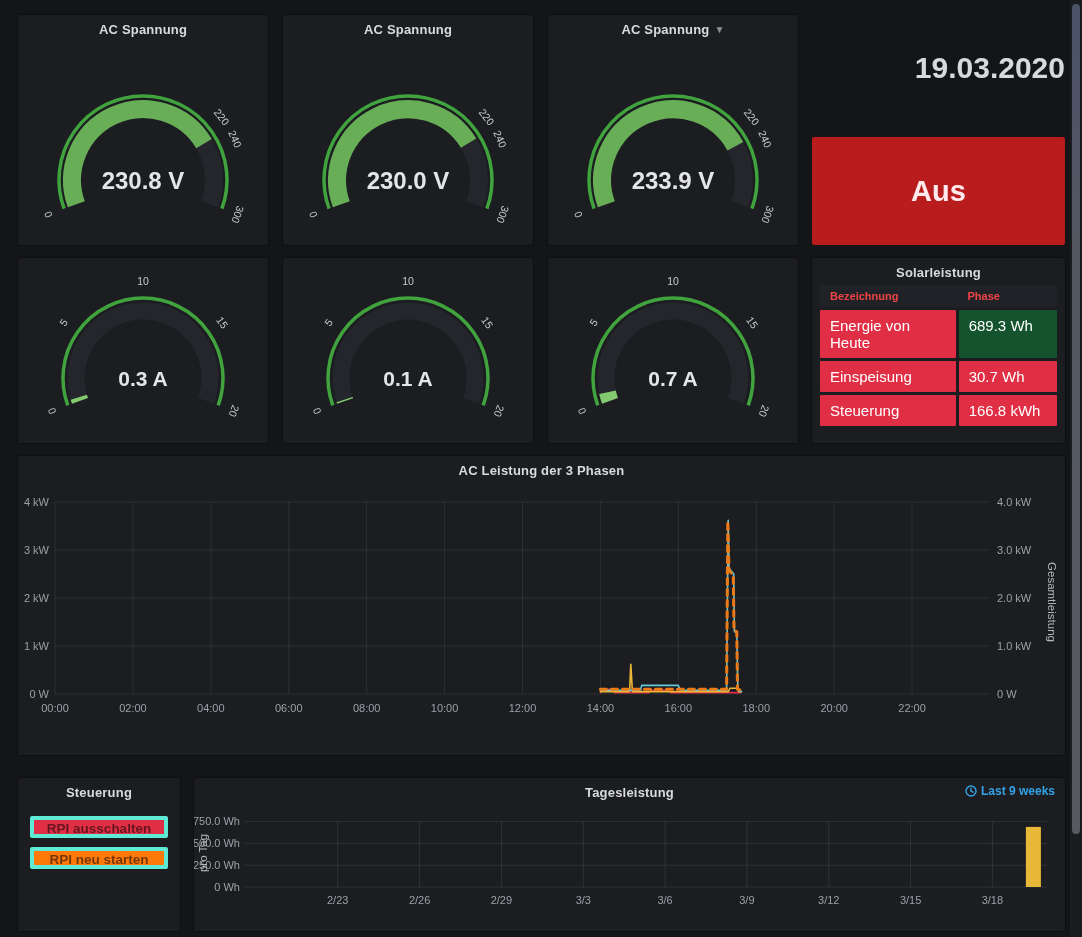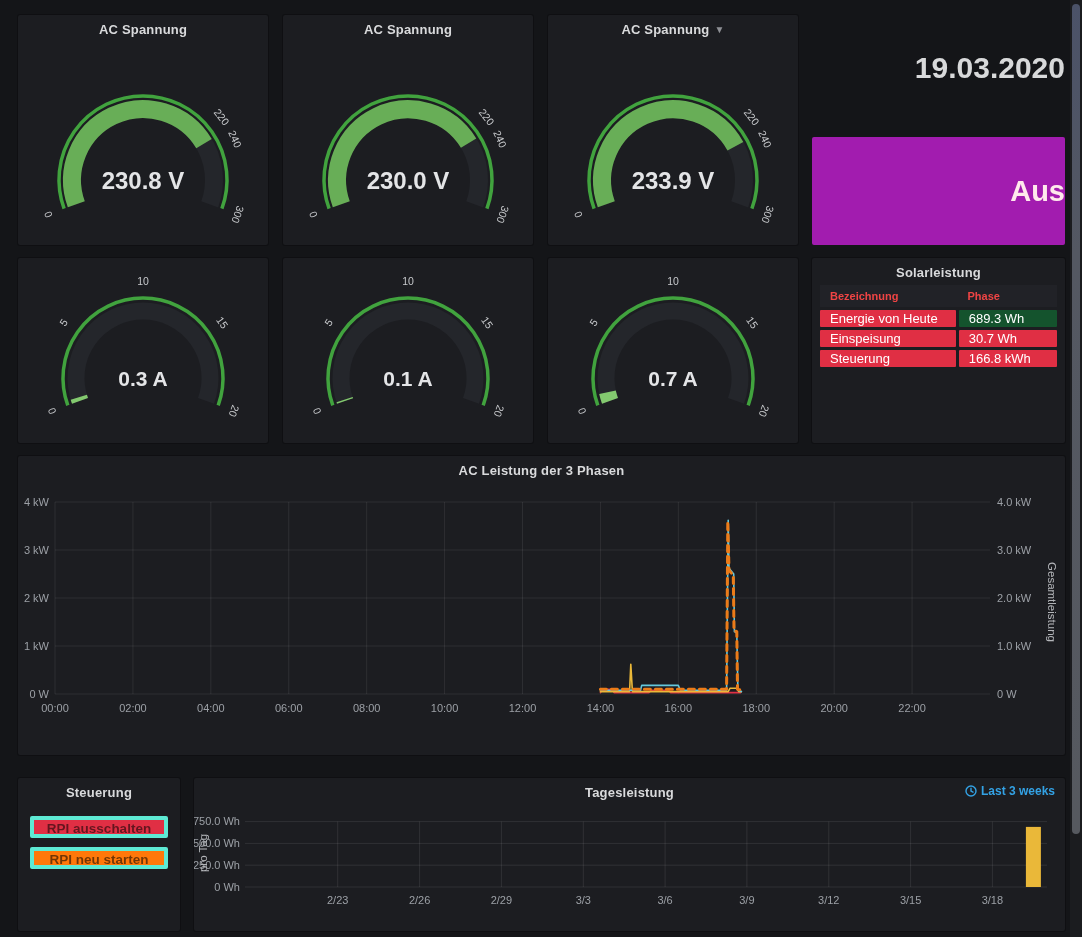--- a/index.html
+++ b/index.html
@@ -19,21 +19,21 @@
   #aus-block{position:absolute;left:0;right:0;top:122px;height:108px;border-radius:2px;
              display:flex;align-items:center;justify-content:center;
              font-size:29px;font-weight:700;color:#ffe9ec;}
 
   
   .solar-head{display:flex;margin:27px 8px 3px 8px;background:#212227;}
   .solar-head div{font-size:11px;font-weight:700;color:#ef4444;padding:5px 10px;}
   .solar-col-l{width:58%;box-sizing:border-box;}
   .solar-col-r{width:42%;box-sizing:border-box;}
   .solar-row{display:flex;gap:3px;margin:0 8px 3px 8px;}
-  .solar-cell{color:#fff;font-size:13px;padding:1px 10px;box-sizing:border-box;border-radius:1px;}
+  .solar-cell{color:#fff;font-size:15px;padding:7px 10px;box-sizing:border-box;border-radius:1px;}
 
   
   .ctl-btn{display:block;width:138px;margin:0 auto 9px auto;height:22px;border-radius:2px;
            border:4px solid #5eead4;font-family:"Liberation Sans",sans-serif;
            font-size:13.5px;font-weight:700;color:rgba(0,0,0,.55);cursor:pointer;}
 
   
   #power-legend{position:absolute;left:30px;right:10px;bottom:8px;display:flex;
                 justify-content:space-between;align-items:center;font-size:11.5px;color:#d0d2d5;}
   .legend-group{display:flex;gap:18px;}
@@ -88,21 +88,21 @@
         <text x="33.8" y="170.2" transform="rotate(-110.0 33.8 170.2)" text-anchor="middle" font-size="10.5" fill="#c7c9cc">0</text>
         <text x="200.7" y="76.4" transform="rotate(51.3 200.7 76.4)" text-anchor="middle" font-size="10.5" fill="#c7c9cc">220</text>
         <text x="213.6" y="97.5" transform="rotate(66.0 213.6 97.5)" text-anchor="middle" font-size="10.5" fill="#c7c9cc">240</text>
         <text x="216.2" y="170.2" transform="rotate(110.0 216.2 170.2)" text-anchor="middle" font-size="10.5" fill="#c7c9cc">300</text>
         <text x="125" y="146" text-anchor="middle" font-size="24" font-weight="bold" fill="#e4e5e7">233.9 V</text>
       </svg>
   </div>
 
   <div class="panel transparent" style="left:812px;top:15px;width:253px;height:230px;">
     <div id="date-text">19.03.2020</div>
-    <div id="aus-block" style="background: #a21caf; justify-content: flex-end;">
+    <div id="aus-block" style="background: #b91c1c;">
       <span>Aus</span>
     </div>
   </div>
 
   <div class="panel" style="left:18px;top:258px;width:250px;height:185px;">
     <svg class="gauge-svg" width="250" height="185">
         <path d="M 62.0 142.9 A 67 67 0 1 1 188.0 142.9" stroke="#24262b" stroke-width="17" fill="none"></path>
         <path d="M 62.0 142.9 A 67 67 0 0 1 60.8 139.3" stroke="#83c96f" stroke-width="17" fill="none"></path>
         <path d="M 49.8 147.4 A 80 80 0 1 1 200.2 147.4" stroke="#41a33e" stroke-width="3.5" fill="none"></path>
         <text x="37.6" y="151.8" transform="rotate(-110.0 37.6 151.8)" text-anchor="middle" font-size="10.5" fill="#c7c9cc">0</text>
@@ -220,21 +220,21 @@
       </div>
   </div>
 
   <div class="panel" style="left:194px;top:778px;width:871px;height:153px;">
     <div class="panel-title">Tagesleistung</div>
     <div id="range-link">
       <svg width="12" height="12" viewBox="0 0 12 12">
         <circle cx="6" cy="6" r="5" fill="none" stroke="#33a2e5" stroke-width="1.4"></circle>
         <path d="M6 3.2 L6 6 L8 7.2" fill="none" stroke="#33a2e5" stroke-width="1.4" stroke-linecap="round"></path>
       </svg>
-      <span>Last 3 weeks</span>
+      <span>Last 9 weeks</span>
     </div>
     <svg id="daily-svg" width="871" height="153">
         <line x1="143.7" y1="43.6" x2="143.7" y2="109" stroke="rgba(255,255,255,0.09)" stroke-width="1"></line>
         <line x1="225.6" y1="43.6" x2="225.6" y2="109" stroke="rgba(255,255,255,0.09)" stroke-width="1"></line>
         <line x1="307.4" y1="43.6" x2="307.4" y2="109" stroke="rgba(255,255,255,0.09)" stroke-width="1"></line>
         <line x1="389.3" y1="43.6" x2="389.3" y2="109" stroke="rgba(255,255,255,0.09)" stroke-width="1"></line>
         <line x1="471.1" y1="43.6" x2="471.1" y2="109" stroke="rgba(255,255,255,0.09)" stroke-width="1"></line>
         <line x1="552.9" y1="43.6" x2="552.9" y2="109" stroke="rgba(255,255,255,0.09)" stroke-width="1"></line>
         <line x1="634.8" y1="43.6" x2="634.8" y2="109" stroke="rgba(255,255,255,0.09)" stroke-width="1"></line>
         <line x1="716.6" y1="43.6" x2="716.6" y2="109" stroke="rgba(255,255,255,0.09)" stroke-width="1"></line>

